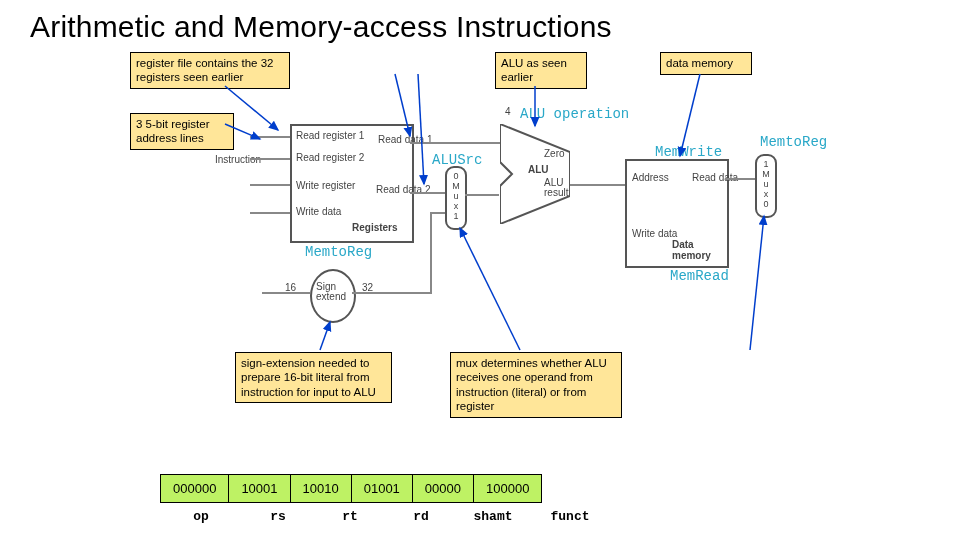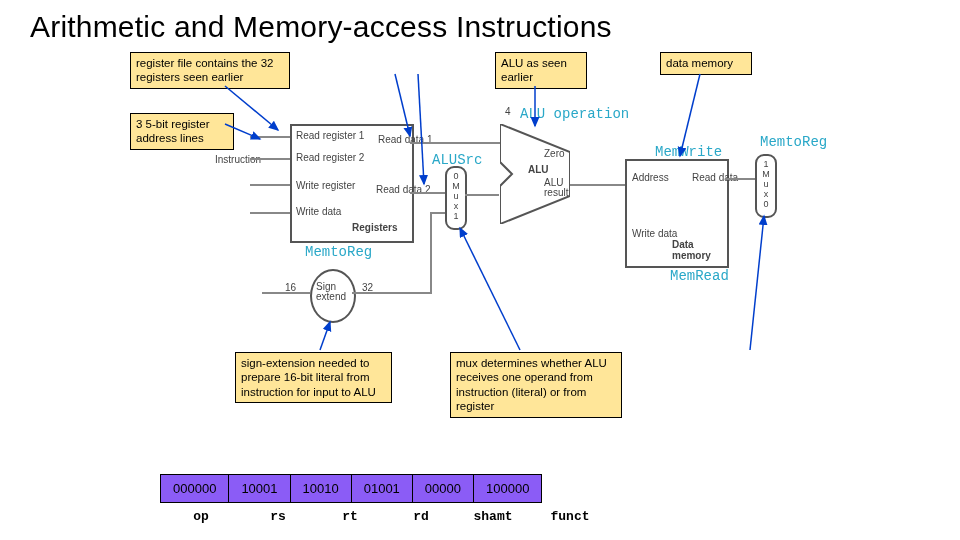--- a/index.html
+++ b/index.html
@@ -16,21 +16,21 @@
   .mux{position:absolute;width:18px;border:2px solid #555;border-radius:9px;background:#fff;text-align:center;font-size:9px;color:#444;line-height:1.1;padding-top:4px}
   
   .alu{position:absolute}
   .alu svg{display:block}
   
   .ptr{position:absolute;pointer-events:none}
   .ptr line{stroke:#003ecc;stroke-width:1.5}
   .ptr polygon{fill:#003ecc}
   
   .enc{position:absolute;left:160px;top:430px;border-collapse:collapse}
-  .enc td{border:1px solid #000;padding:6px 12px;font-size:13px;text-align:center;background:#8b5cf6}
+  .enc td{border:1px solid #000;padding:6px 12px;font-size:13px;text-align:center;background:#bef264}
   .lbls{position:absolute;left:160px;top:465px;display:flex}
   .lbls span{display:inline-block;font:700 13px "Courier New",monospace;text-align:center}
   
   .wire{position:absolute;background:#888}
 </style>
 </head>
 <body>
 
 <div class="title">Arithmetic and Memory-access Instructions</div>
 

